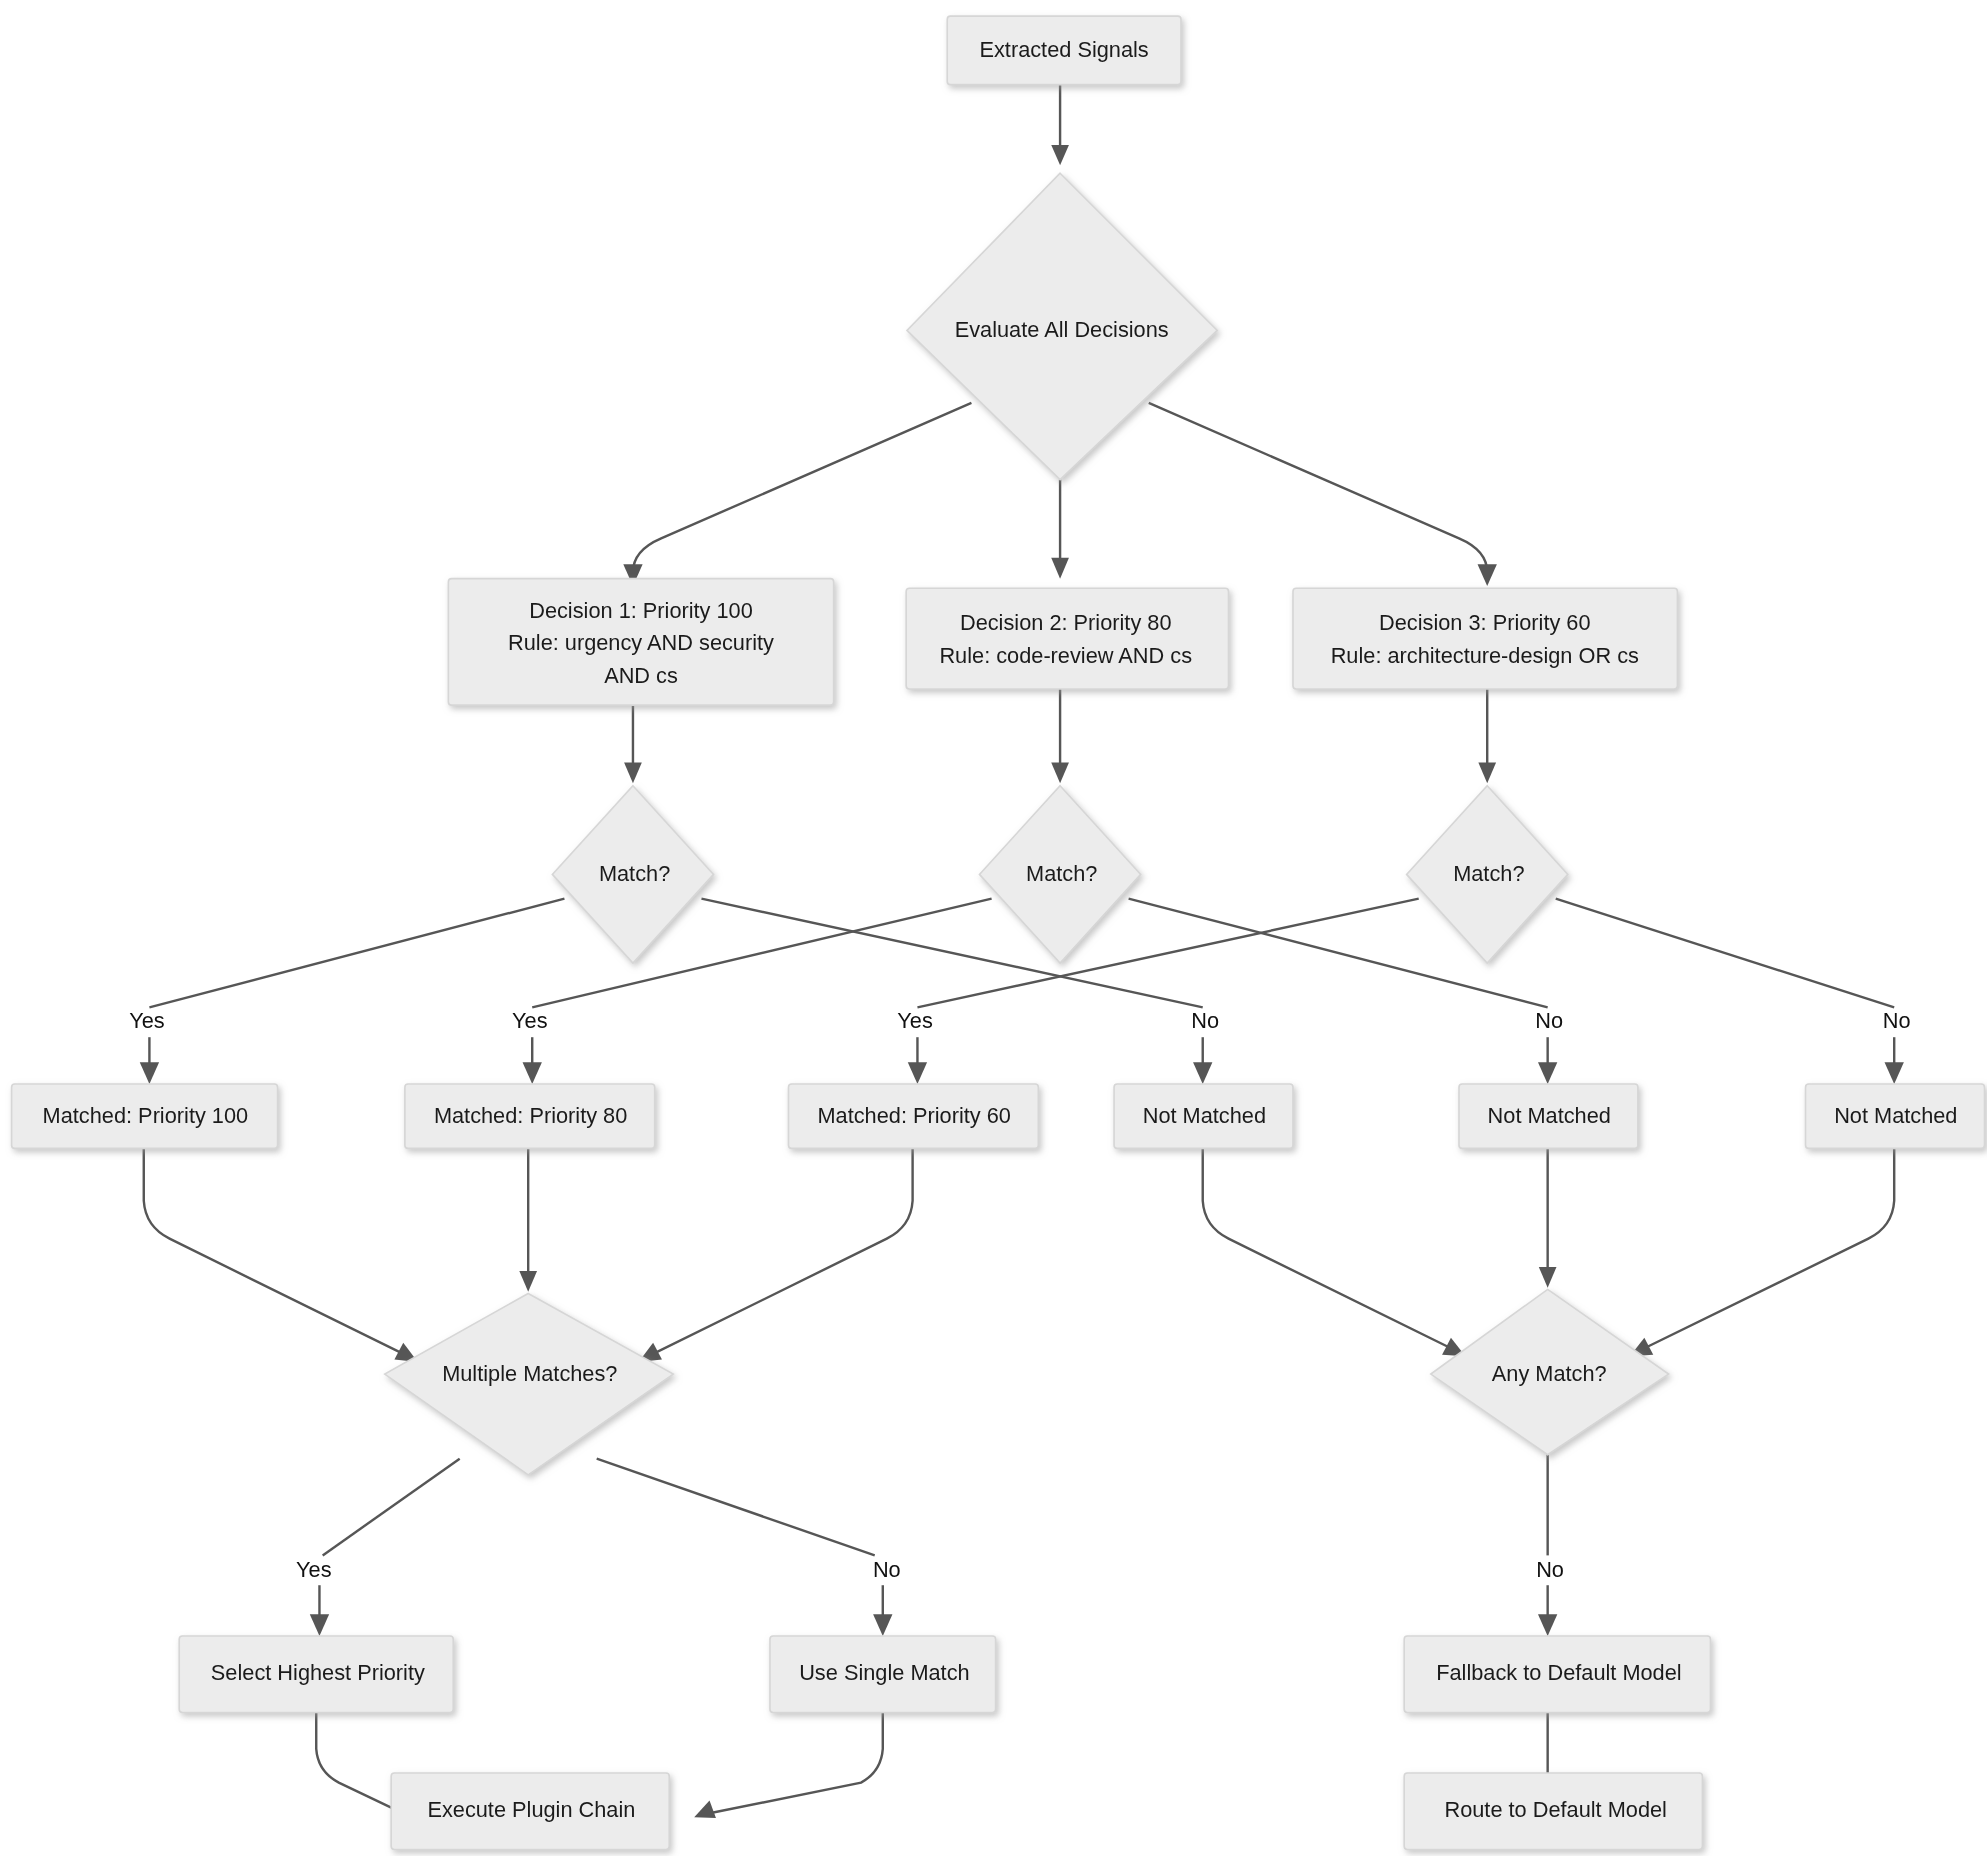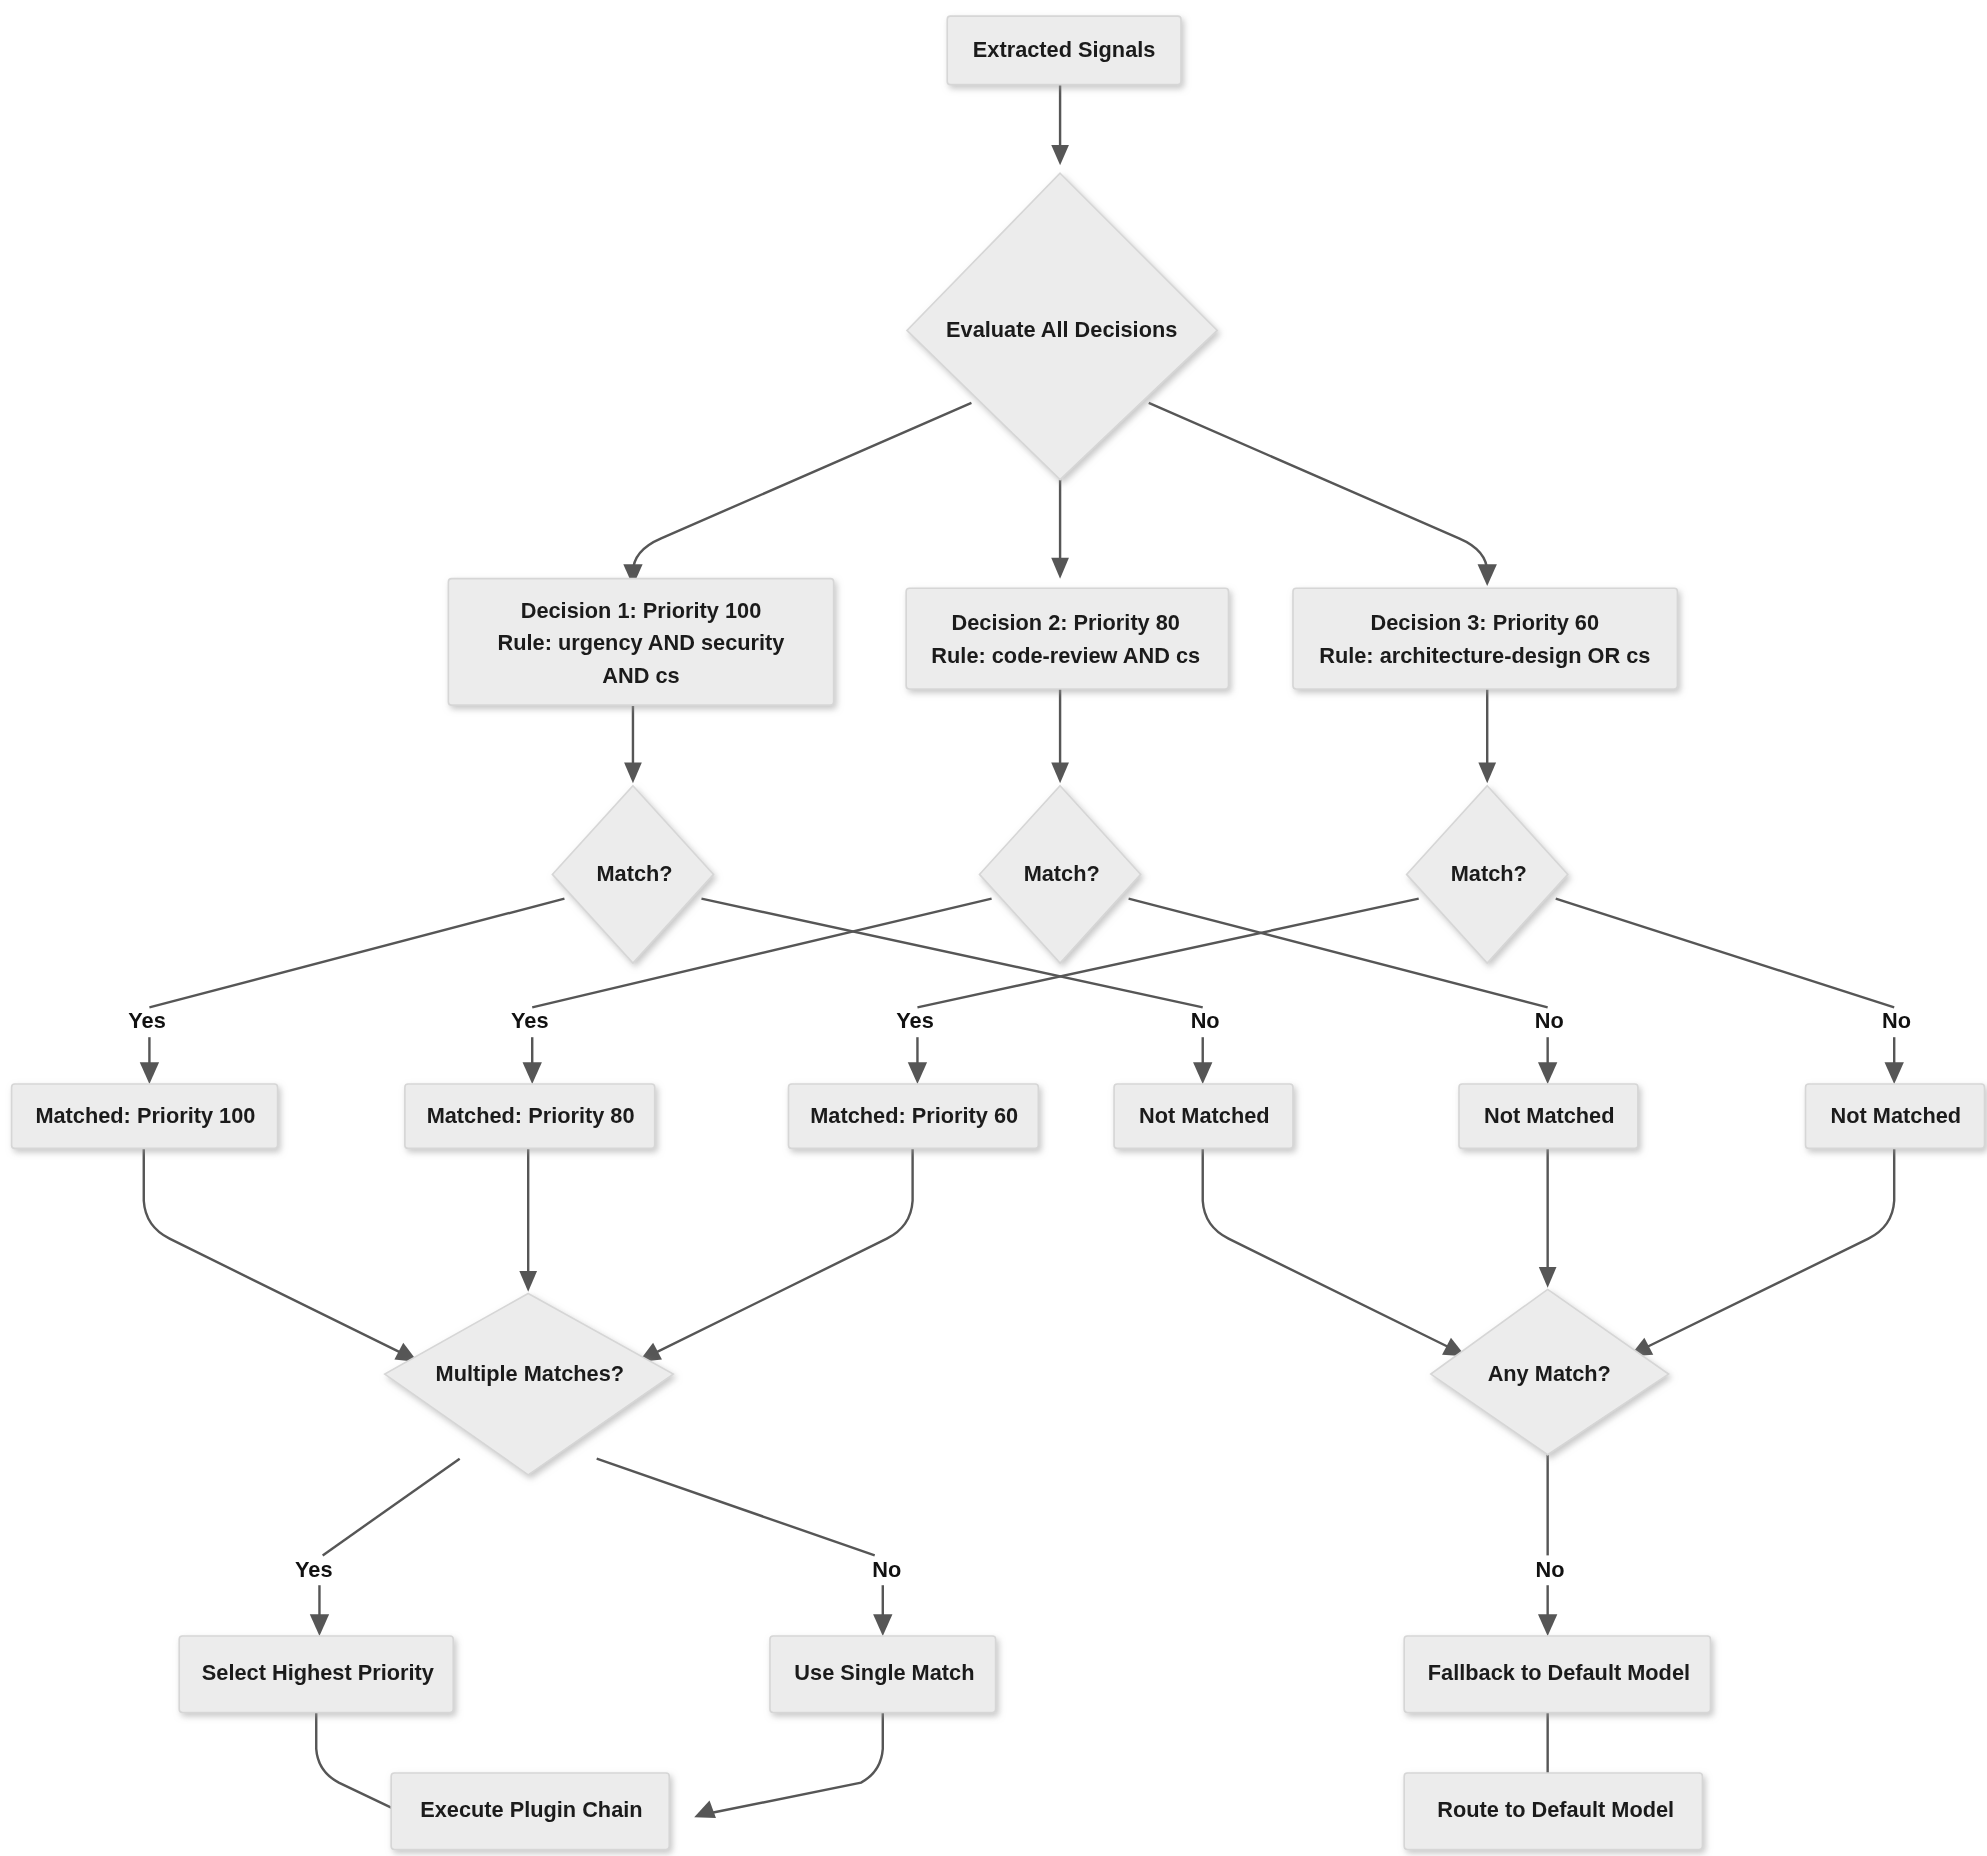--- a/index.html
+++ b/index.html
@@ -9,21 +9,20 @@
   }
   body {
     font-family: "Liberation Sans", sans-serif;
   }
   #flow-root {
     position: relative;
     width: 1988px;
     height: 1856px;
     background: #ffffff;
     overflow: hidden;
-    font-weight: bold;
   }
   svg#flow-svg {
     position: absolute;
     left: 0;
     top: 0;
     width: 1988px;
     height: 1856px;
     display: block;
   }
   .node-rect {

